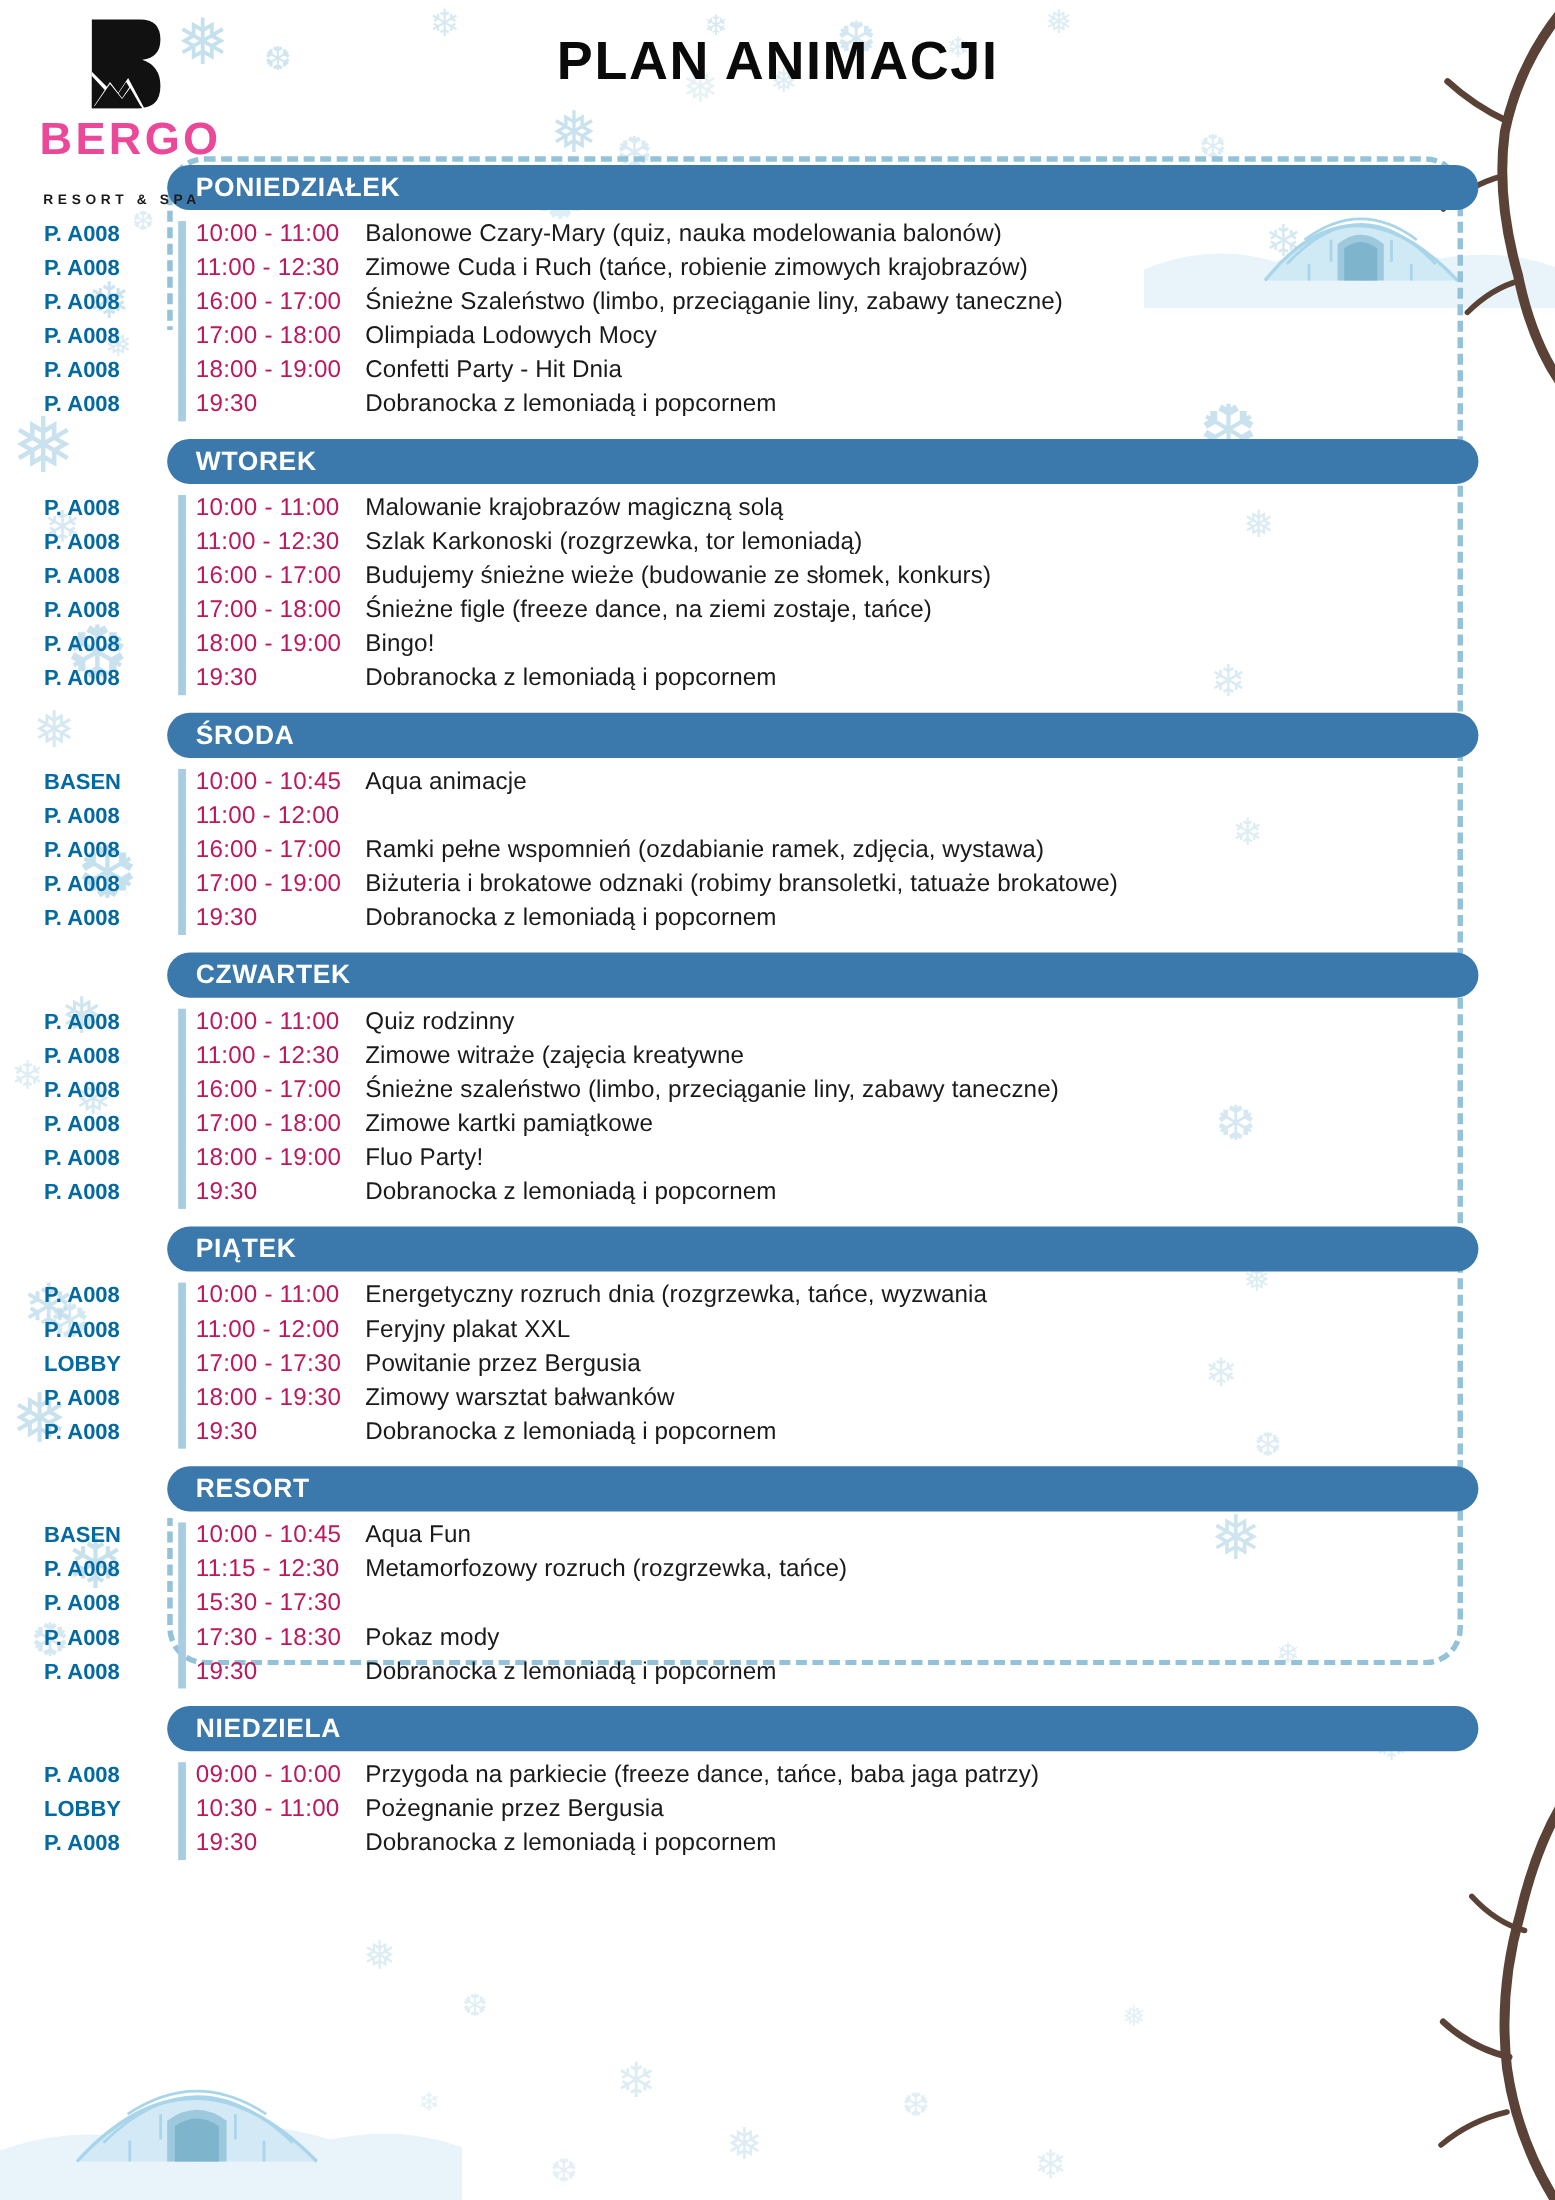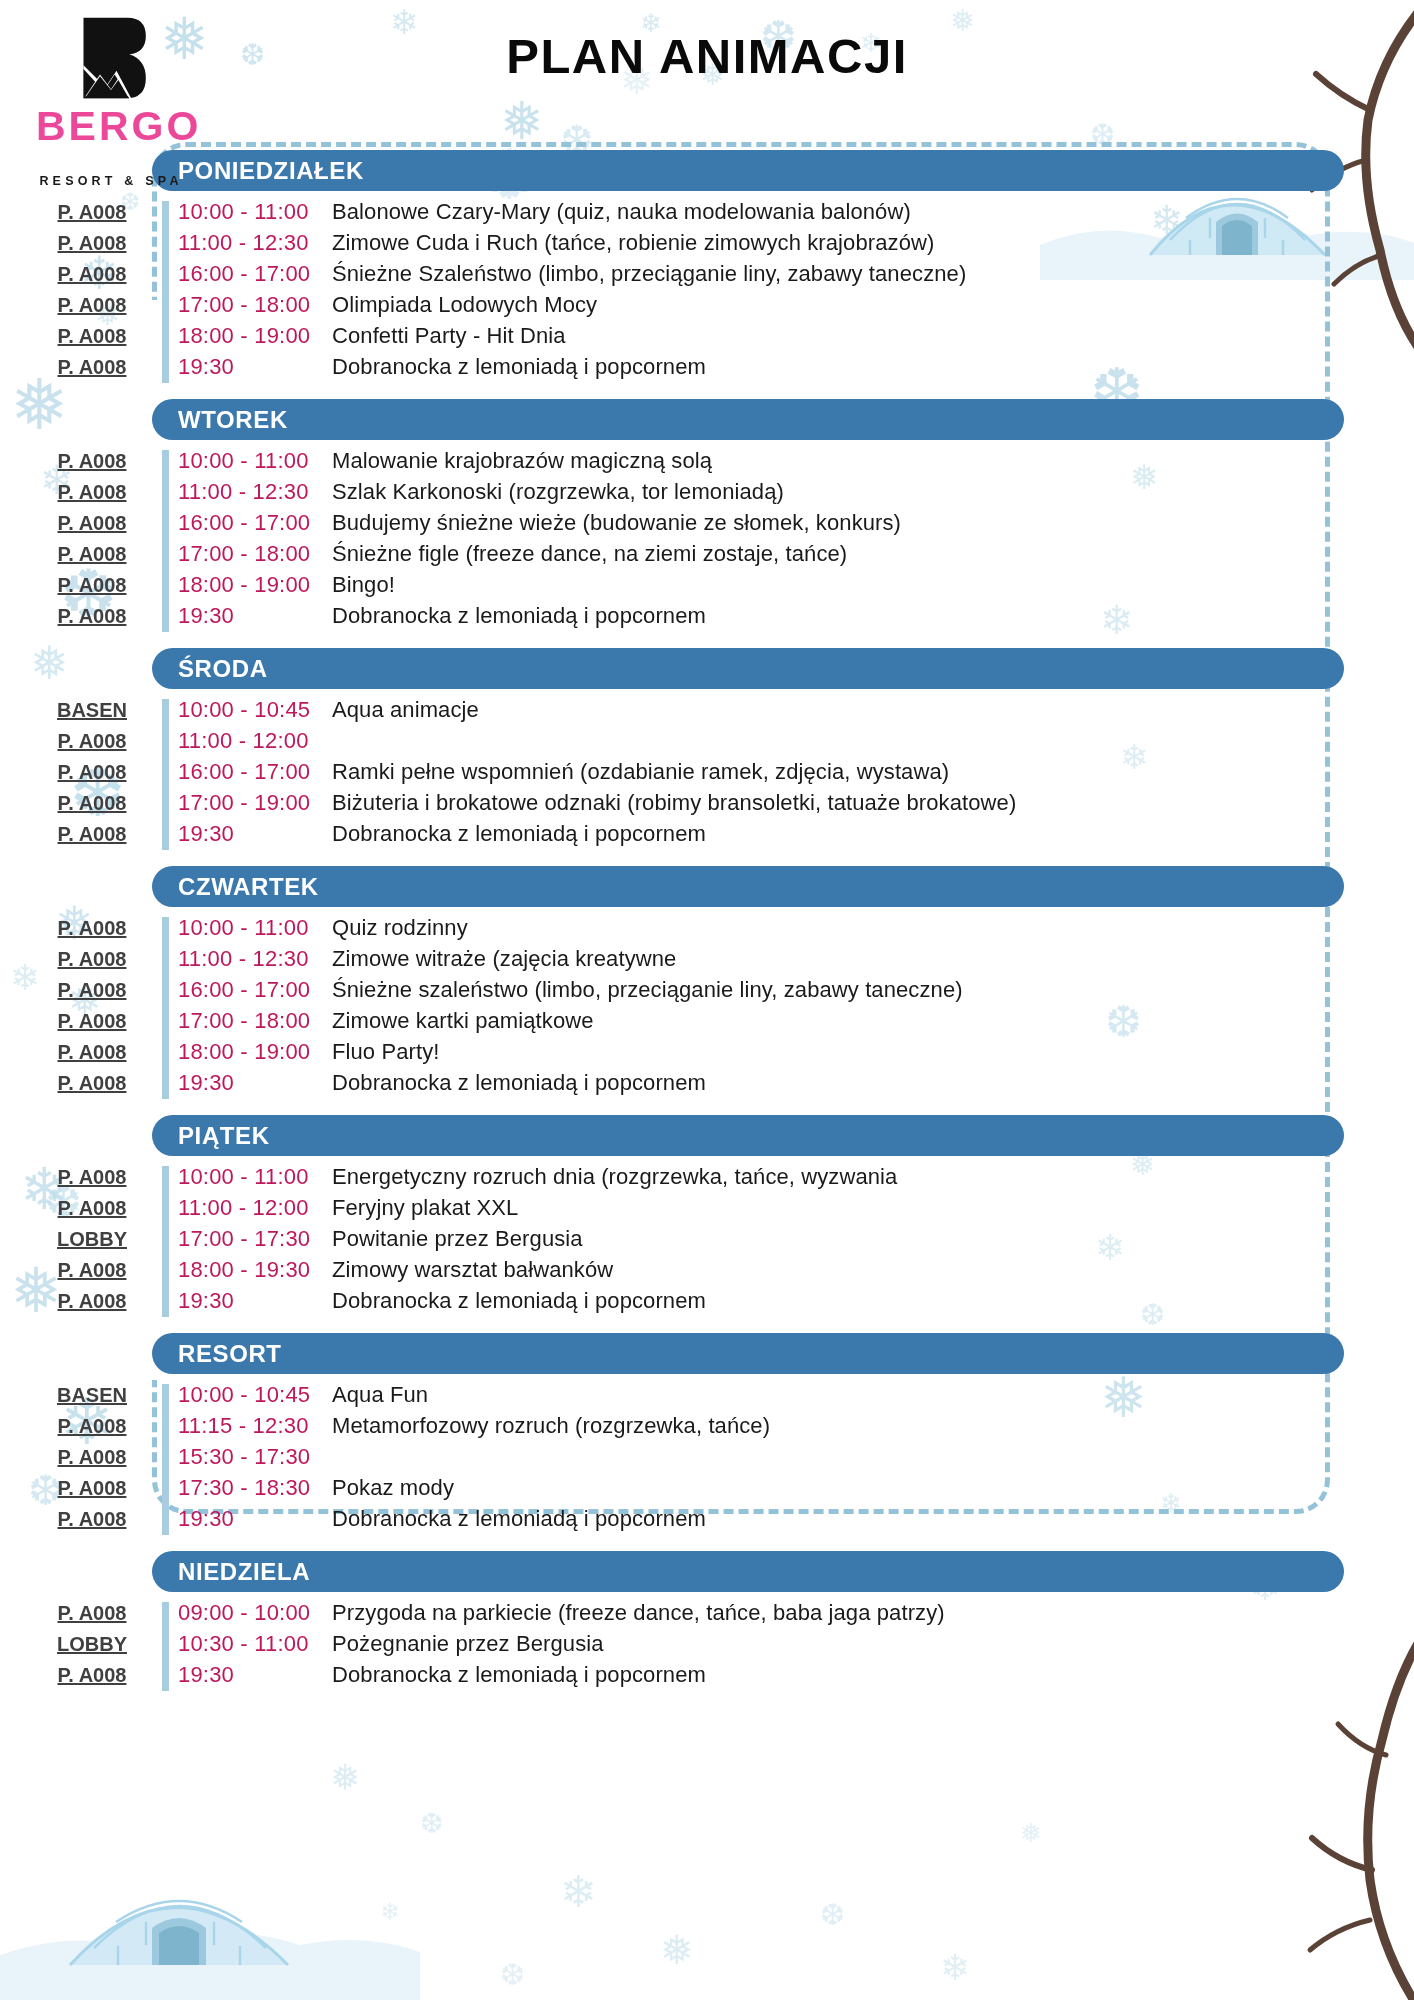--- a/index.html
+++ b/index.html
@@ -114,27 +114,26 @@
     width: 7px;
     background: #a9cde0;
   }
   .row {
     display: flex;
     align-items: baseline;
     height: 31px;
   }
   .row .place {
     width: 112px;
-    text-align: center;
+    text-align: left;
     font-weight: 700;
     font-size: 20px;
-    color: #404040;
+    color: #0369a1;
     padding-right: 8px;
     flex: none;
-    text-decoration: underline;
   }
   .row .time {
     width: 180px;
     padding-left: 26px;
     font-size: 22px;
     color: #be185d;
     flex: none;
     letter-spacing: 0.2px;
   }
   .row .act {

